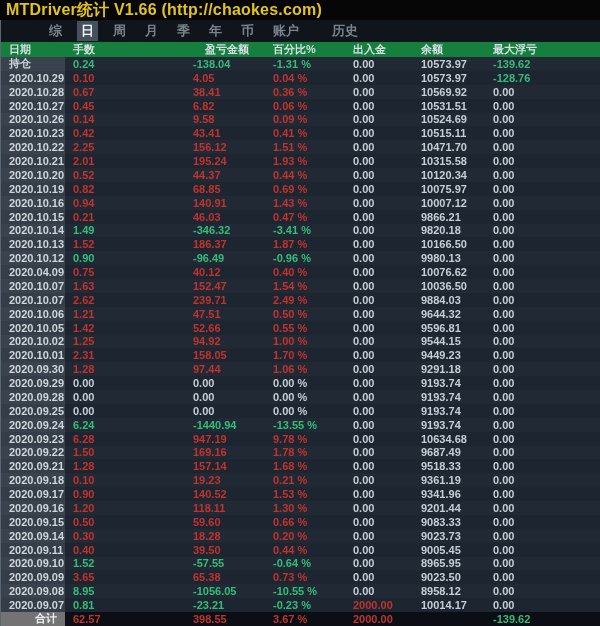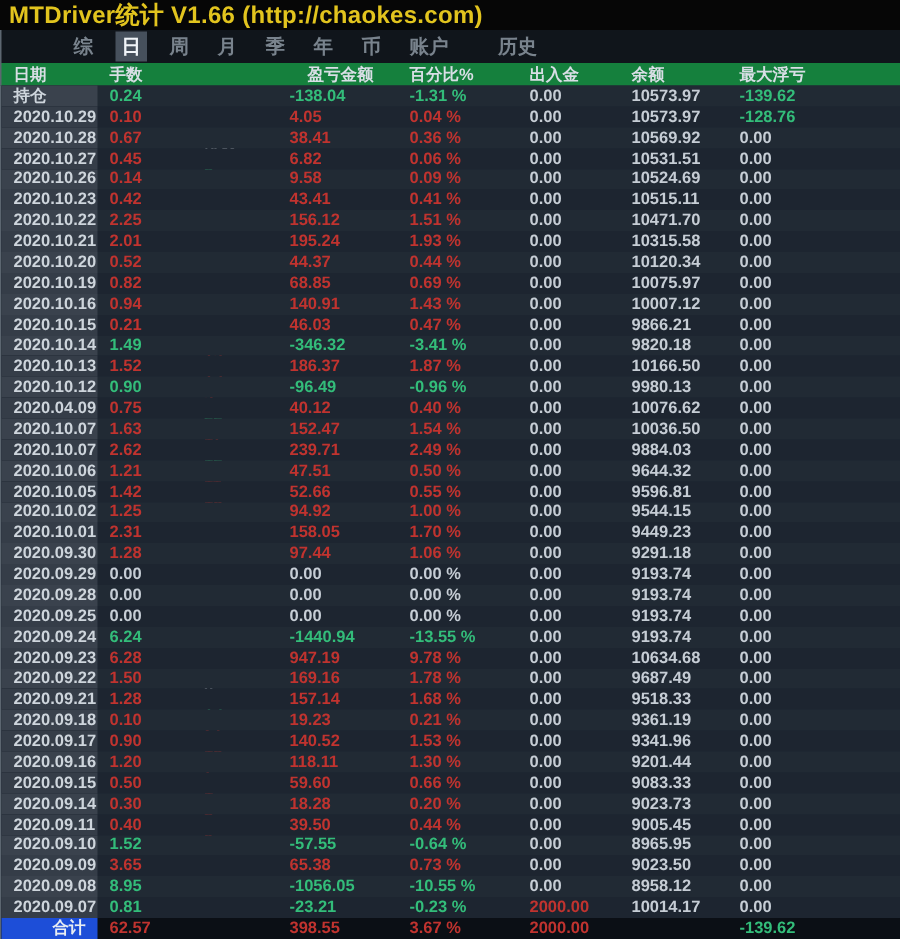--- a/index.html
+++ b/index.html
@@ -29,21 +29,21 @@
   .c5{width:68px;padding-left:4px;}
   .c6{width:72px;padding-left:4px;}
   .c7{flex:1;padding-left:4px;}
   .thead .c3{padding-left:16px;}
   .datec{background:#3a424d;color:#ced5dc;}
   .row:nth-child(even) .datec{background:#353d48;}
   .red{color:#c0332f;}
   .green{color:#33bd7a;}
   .neutral{color:#c6cdd5;}
   .row.total{background:#0b0f15;}
-  .row.total .datec{background:#1d4ed8;color:#e8edf2;
+  .row.total .datec{background:#737373;color:#e8edf2;
                     justify-content:flex-end;padding-right:8px;padding-left:14px;}
 </style>
 </head>
 <body>
 
 <div class="window">
   <div class="titlebar">
     <span class="title-text">MTDriver统计 V1.66 (http://chaokes.com)</span>
   </div>
   <div class="tabbar">

